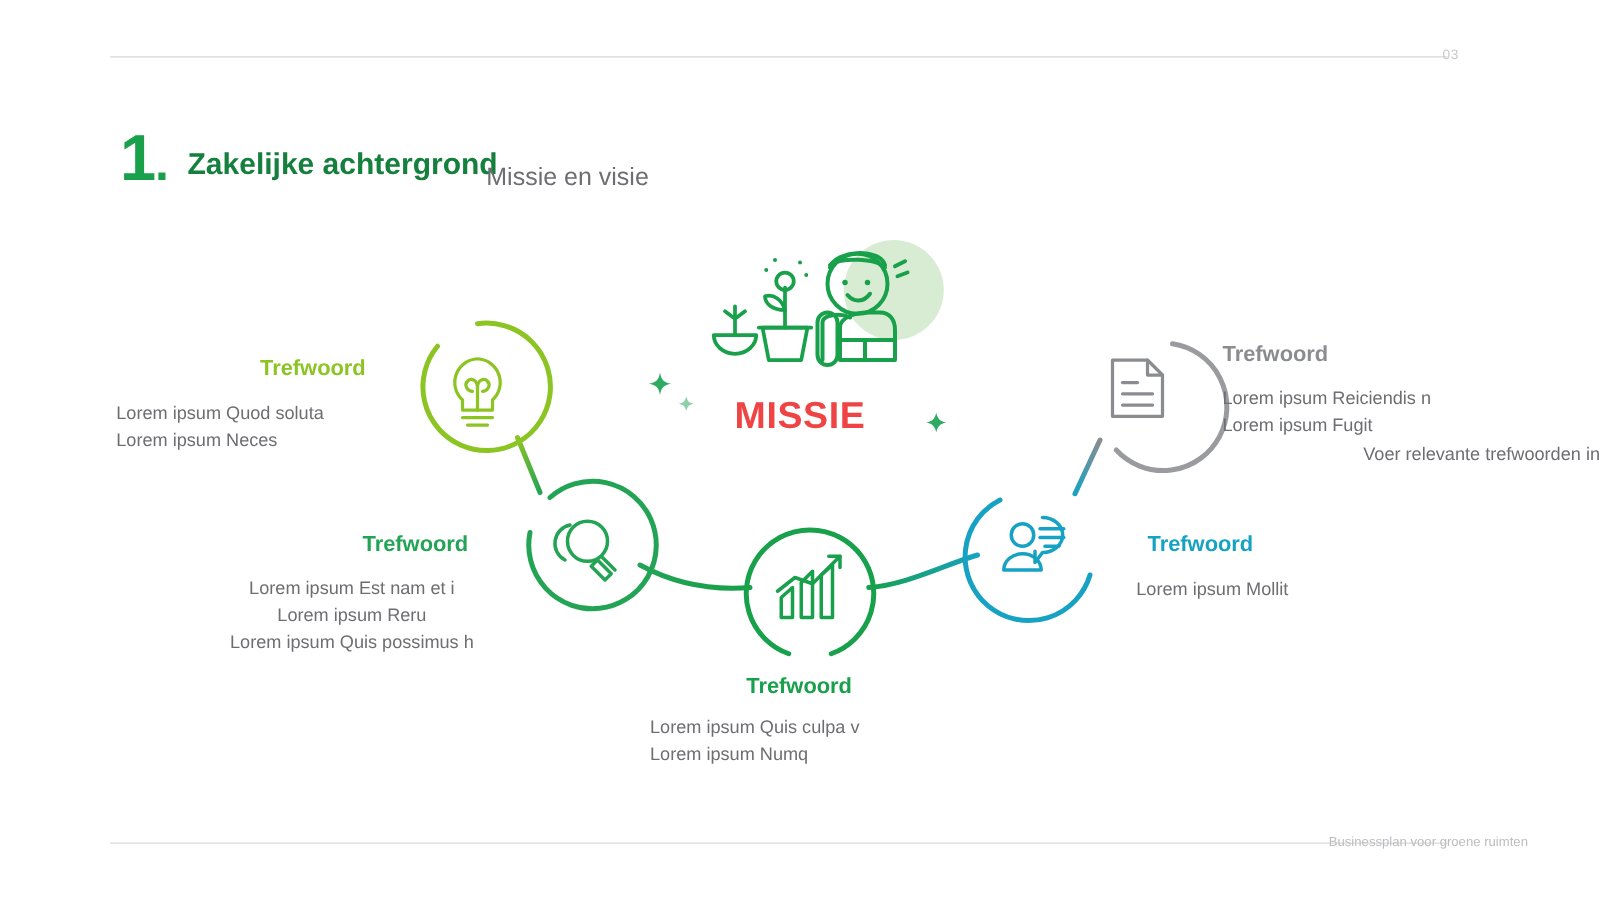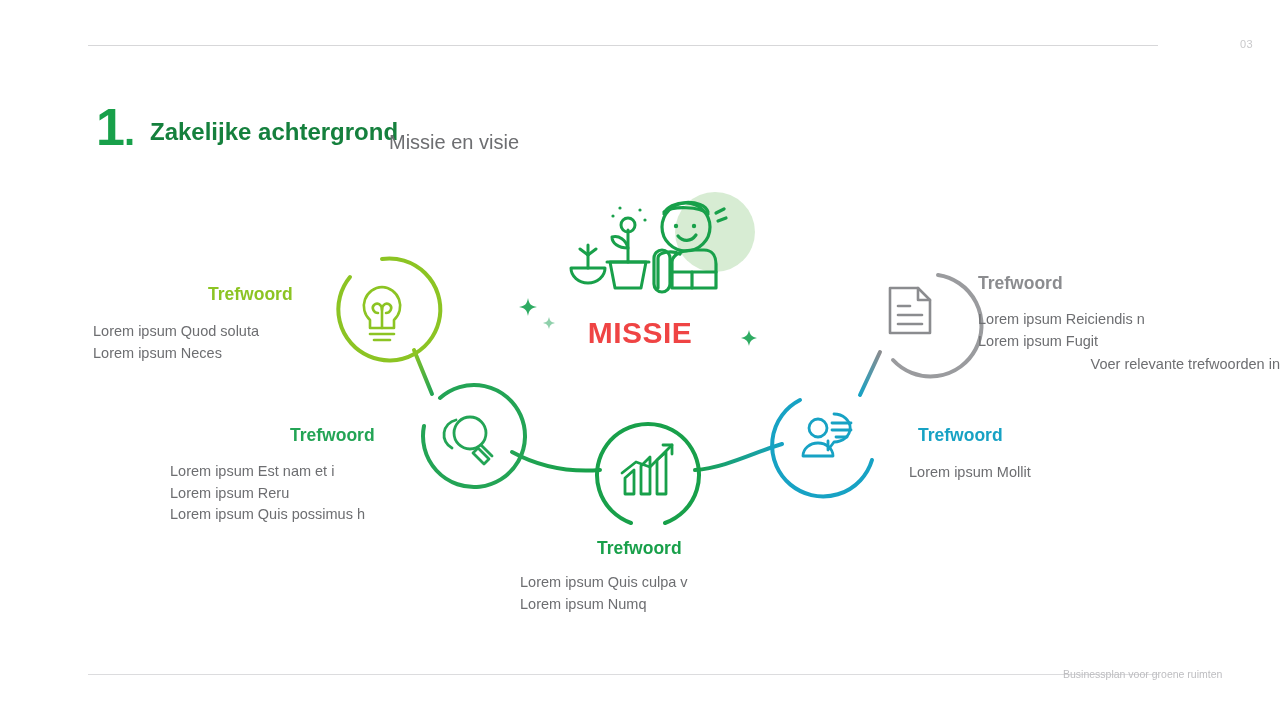--- a/index.html
+++ b/index.html
@@ -20,21 +20,21 @@
   .hdr-rule {
     position: absolute;
     left: 88px;
     top: 45px;
     width: 1070px;
     height: 1px;
     background: #d7d7d9;
   }
   .page-num {
     position: absolute;
-    left: 1240px;
+    left: 1154px;
     top: 38px;
     font-size: 11px;
     color: #c9c9cb;
     letter-spacing: .5px;
   }
   .ftr-rule {
     position: absolute;
     left: 88px;
     top: 674px;
     width: 1070px;
@@ -100,21 +100,21 @@
     font-size: 14.5px;
     color: #6d6e71;
     line-height: 21.5px;
     white-space: nowrap;
   }
 
   .kw1 { left: 208px; top: 284px; color: #8cc423; }
   .txt1 { left: 93px;  top: 321px; }
 
   .kw2 { left: 290px; top: 425px; color: #23a455; }
-  .txt2 { left: 170px; top: 461px; }
+  .txt2 { left: 184px; top: 461px; text-align: center; }
 
   .kw3 { left: 597px; top: 538px; color: #18a04a; }
   .txt3 { left: 520px; top: 572px; }
 
   .kw4 { left: 918px; top: 425px; color: #17a2c4; }
   .txt4 { left: 909px; top: 462px; }
 
   .kw5 { left: 978px; top: 273px; color: #8b8c8f; }
   .txt5 { left: 978px; top: 309px; }
 

